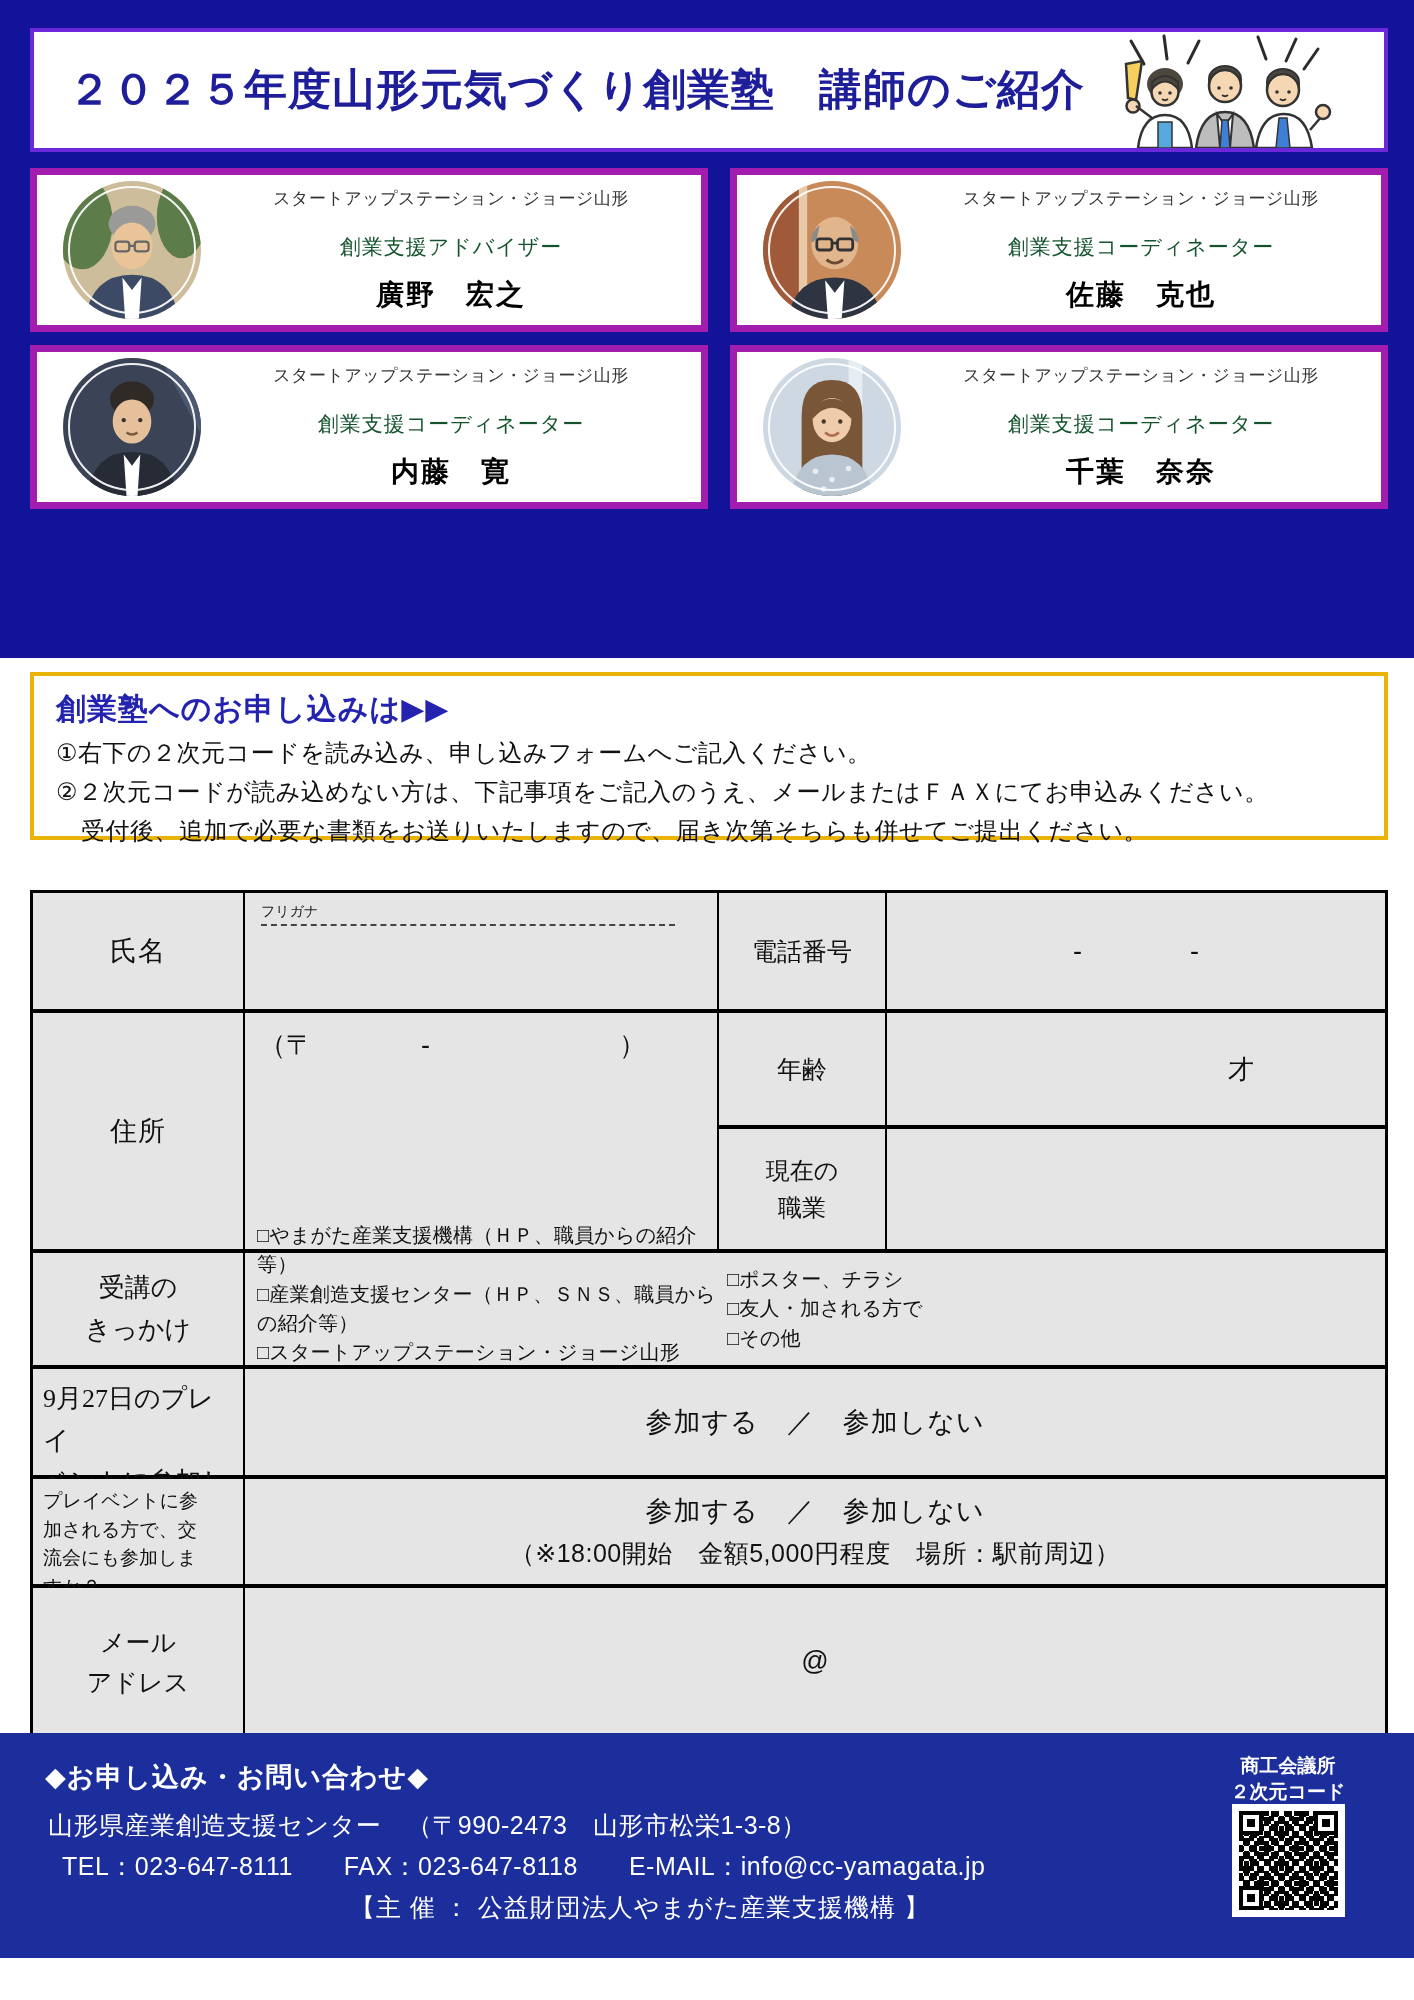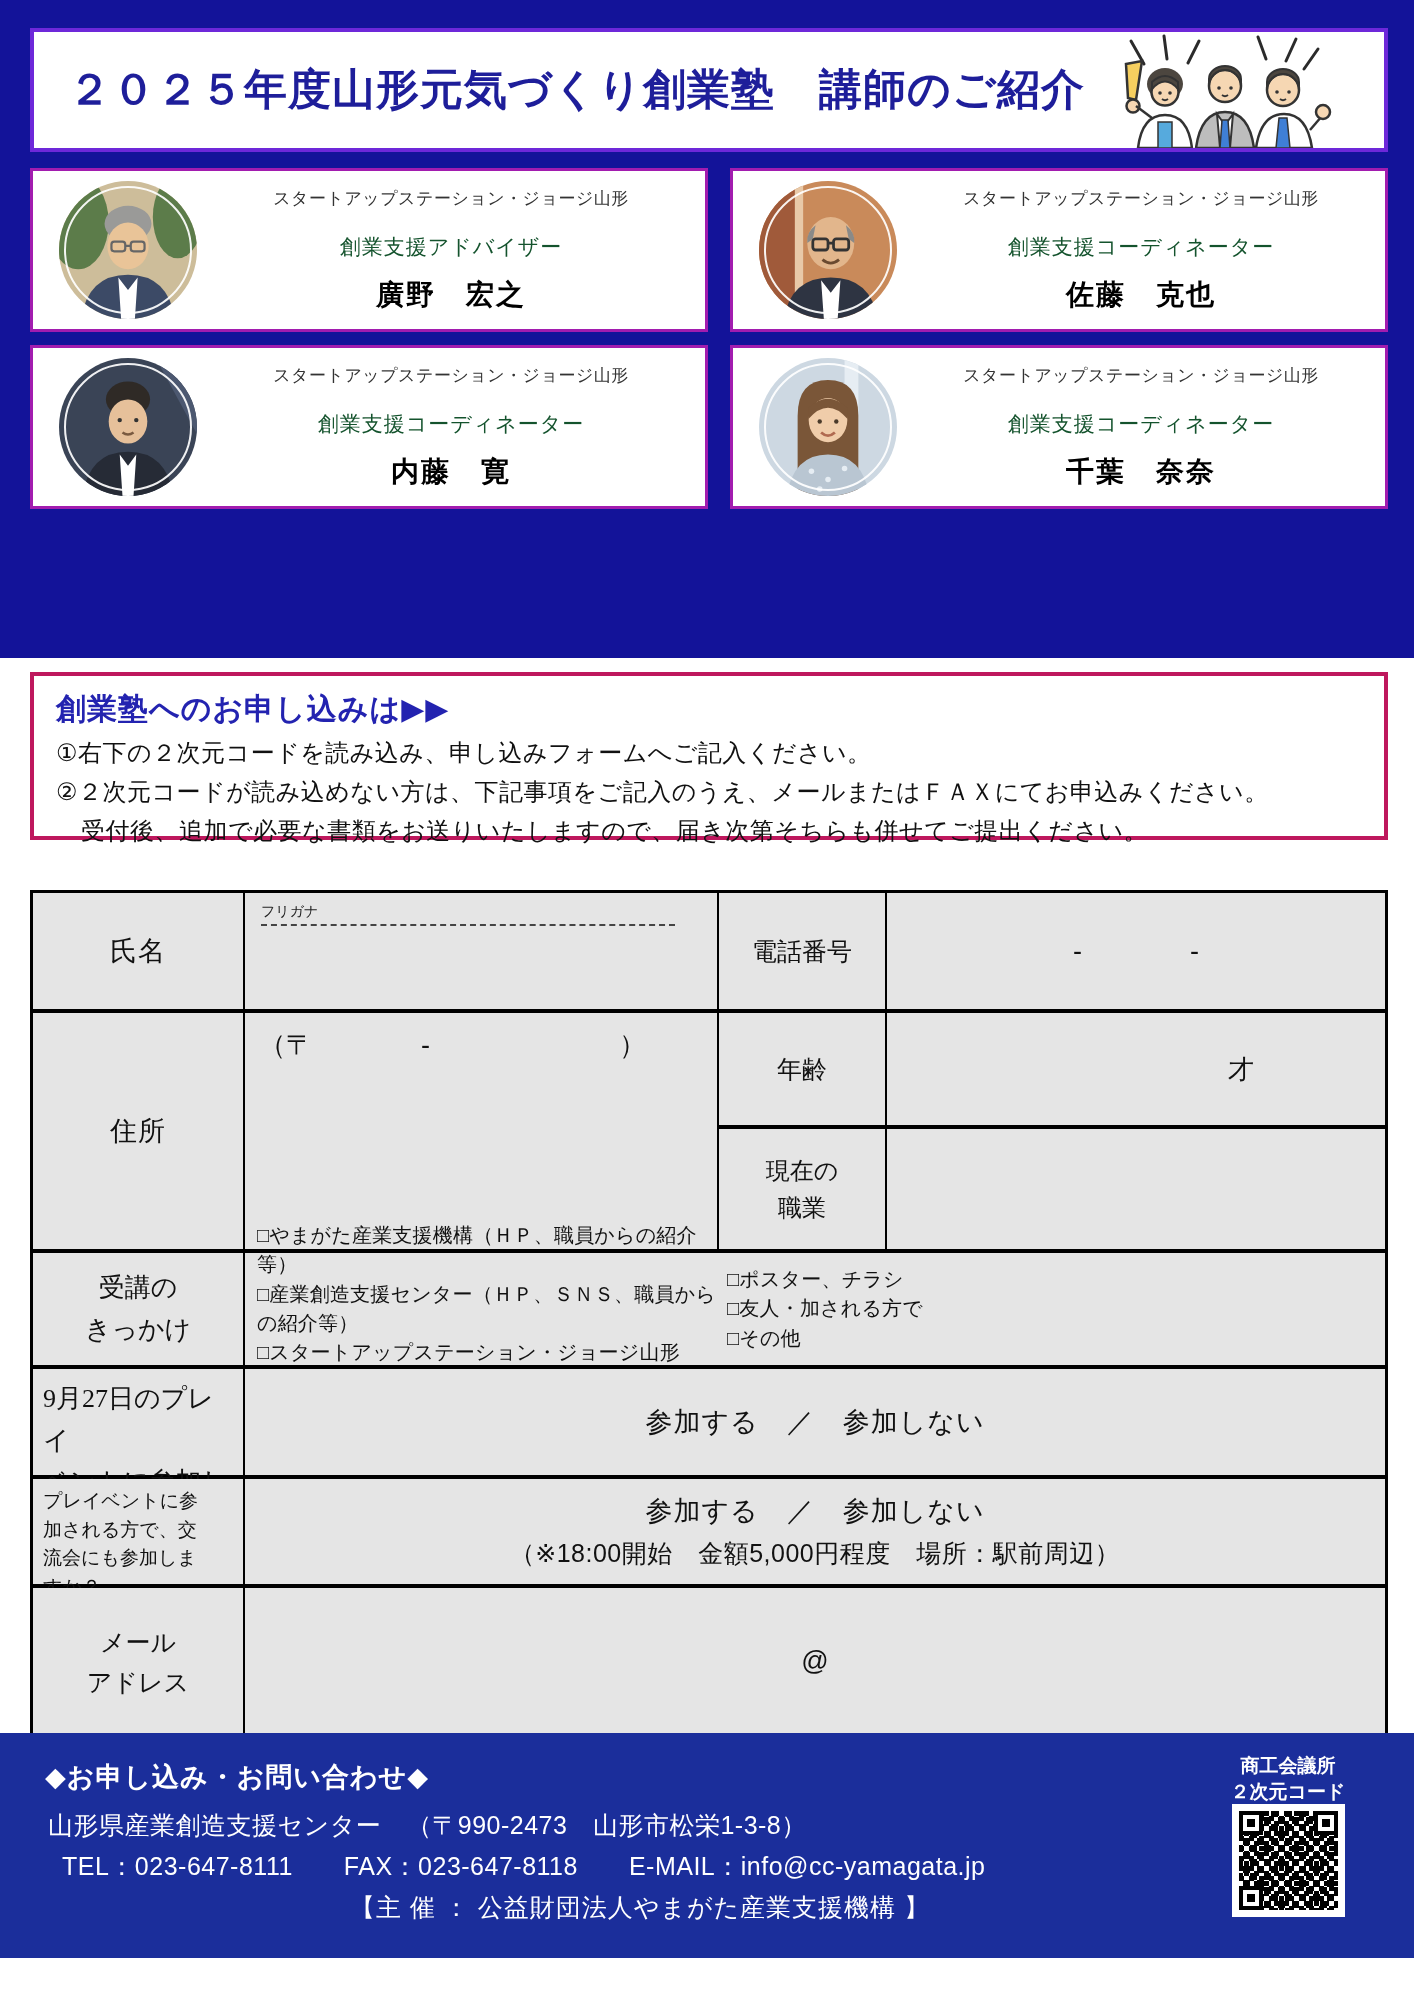--- a/index.html
+++ b/index.html
@@ -11,39 +11,39 @@
   .top-band { position:absolute; left:0; top:0; width:1414px; height:658px; background:#131399; }
 
   
   .header-box { position:absolute; left:30px; top:28px; width:1358px; height:124px;
     background:#fff; border:4px solid #6d28d9; }
   .header-title { position:absolute; left:34px; top:50%; transform:translateY(-50%);
     font-size:43px; font-weight:700; color:#1e1e9a; letter-spacing:1px; white-space:nowrap; }
   .header-illustration { position:absolute; right:52px; bottom:0; width:262px; height:114px; overflow:hidden; }
 
   
-  .card { position:absolute; height:164px; background:#fff; border:3px solid #a21caf;
+  .card { position:absolute; height:164px; background:#fff; border:7px solid #a21caf;
     display:flex; align-items:center; }
   .card.c1 { left:30px;  top:168px; width:678px; }
   .card.c2 { left:730px; top:168px; width:658px; }
   .card.c3 { left:30px;  top:345px; width:678px; }
   .card.c4 { left:730px; top:345px; width:658px; }
   .avatar { position:relative; width:138px; height:138px; margin-left:26px; border-radius:50%;
     overflow:hidden; flex:0 0 auto; }
   .avatar svg { display:block; width:100%; height:100%; }
   .avatar::after { content:''; position:absolute; inset:5px; border:2px solid rgba(255,255,255,.92);
     border-radius:50%; pointer-events:none; }
   .card-text { flex:1; text-align:center; padding:0 10px; }
   .card-org  { font-size:17px; color:#333; letter-spacing:.5px; }
   .card-role { font-size:21px; color:#14532d; margin-top:23px; letter-spacing:1px; }
   .card-name { font-size:28px; color:#000; font-weight:700; margin-top:15px; letter-spacing:2px; }
 
   
   .app-box { position:absolute; left:30px; top:672px; width:1358px; height:168px;
-    background:#fff; border:4px solid #be185d; padding:13px 22px; }
+    background:#fff; border:4px solid #eab308; padding:13px 22px; }
   .app-heading { font-size:30px; font-weight:700; color:#2323b0; letter-spacing:1px; }
   .app-line { font-size:24px; color:#111; margin-top:7px; letter-spacing:.5px; }
   .app-line.indent { padding-left:25px; }
 
   
   .form-table { position:absolute; left:30px; top:890px; width:1358px; height:848px;
     display:grid; background:#000; border:3px solid #000;
     grid-template-columns:210px 472px 166px 1fr;
     grid-template-rows:116px 112px 120px 112px 106px 105px 1fr;
     column-gap:2px; row-gap:4px; }

